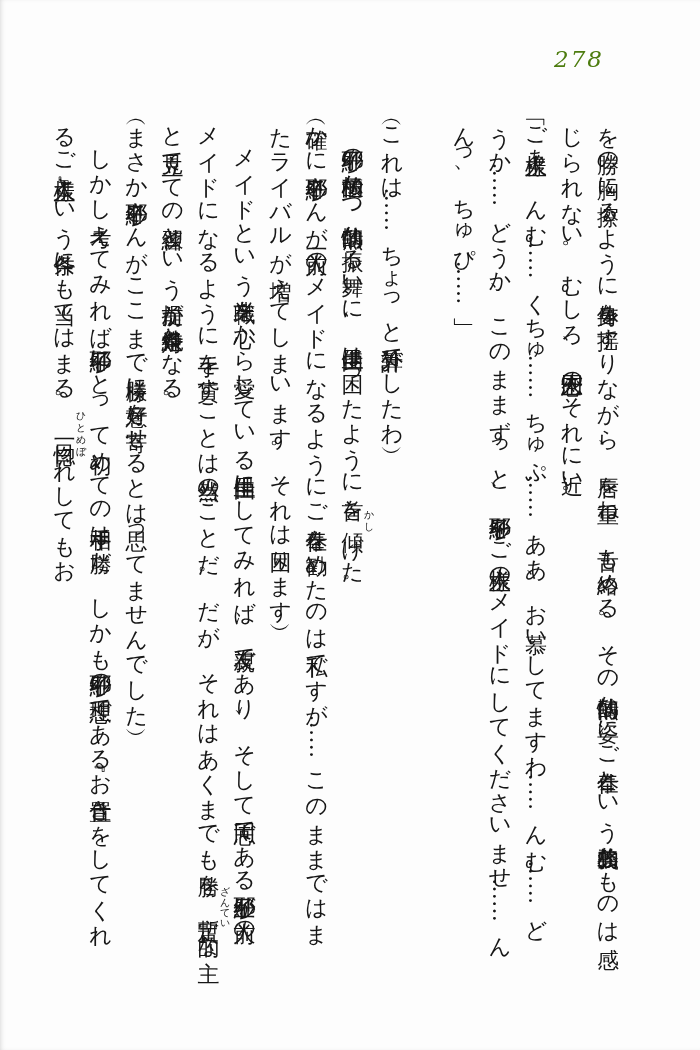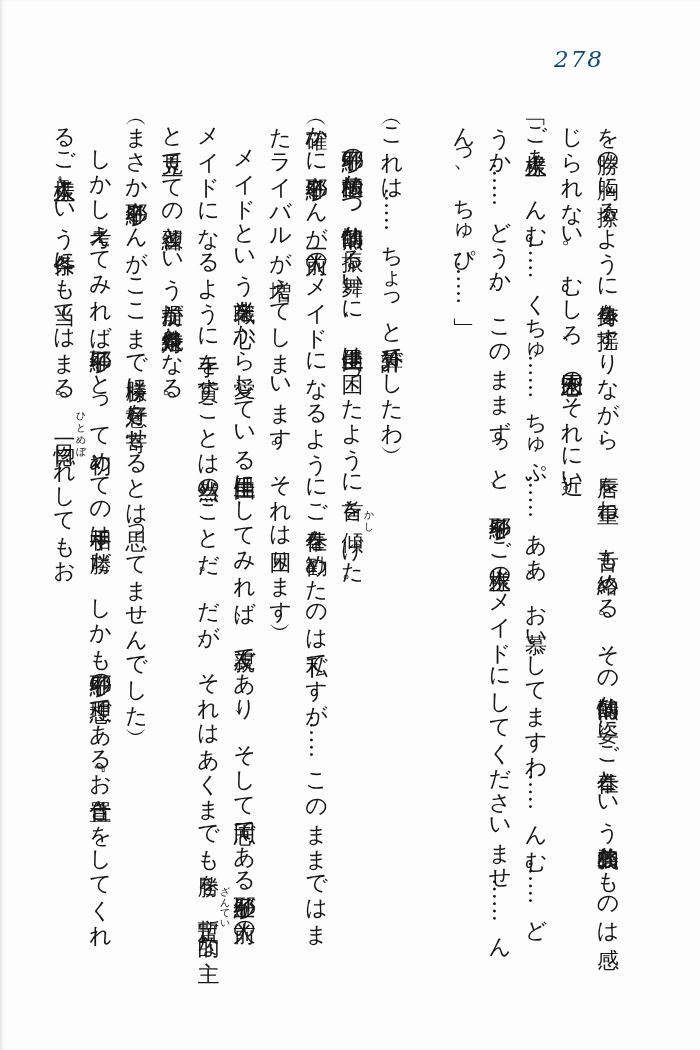--- a/index.html
+++ b/index.html
@@ -19,21 +19,21 @@
     font-family: "DejaVu Serif", serif;
     box-shadow: inset 3px 0 6px -4px rgba(0,0,0,0.25);
   }
   .page-number {
     position: absolute;
     top: 46px;
     right: 96px;
     font-size: 23px;
     font-style: italic;
     letter-spacing: 2px;
-    color: #0c4a6e;
+    color: #4d7c0f;
   }
   .body-text {
     position: absolute;
     top: 112px;
     right: 74px;
     height: 836px;
     writing-mode: vertical-rl;
     text-orientation: mixed;
     font-size: 22px;
     line-height: 36px;

